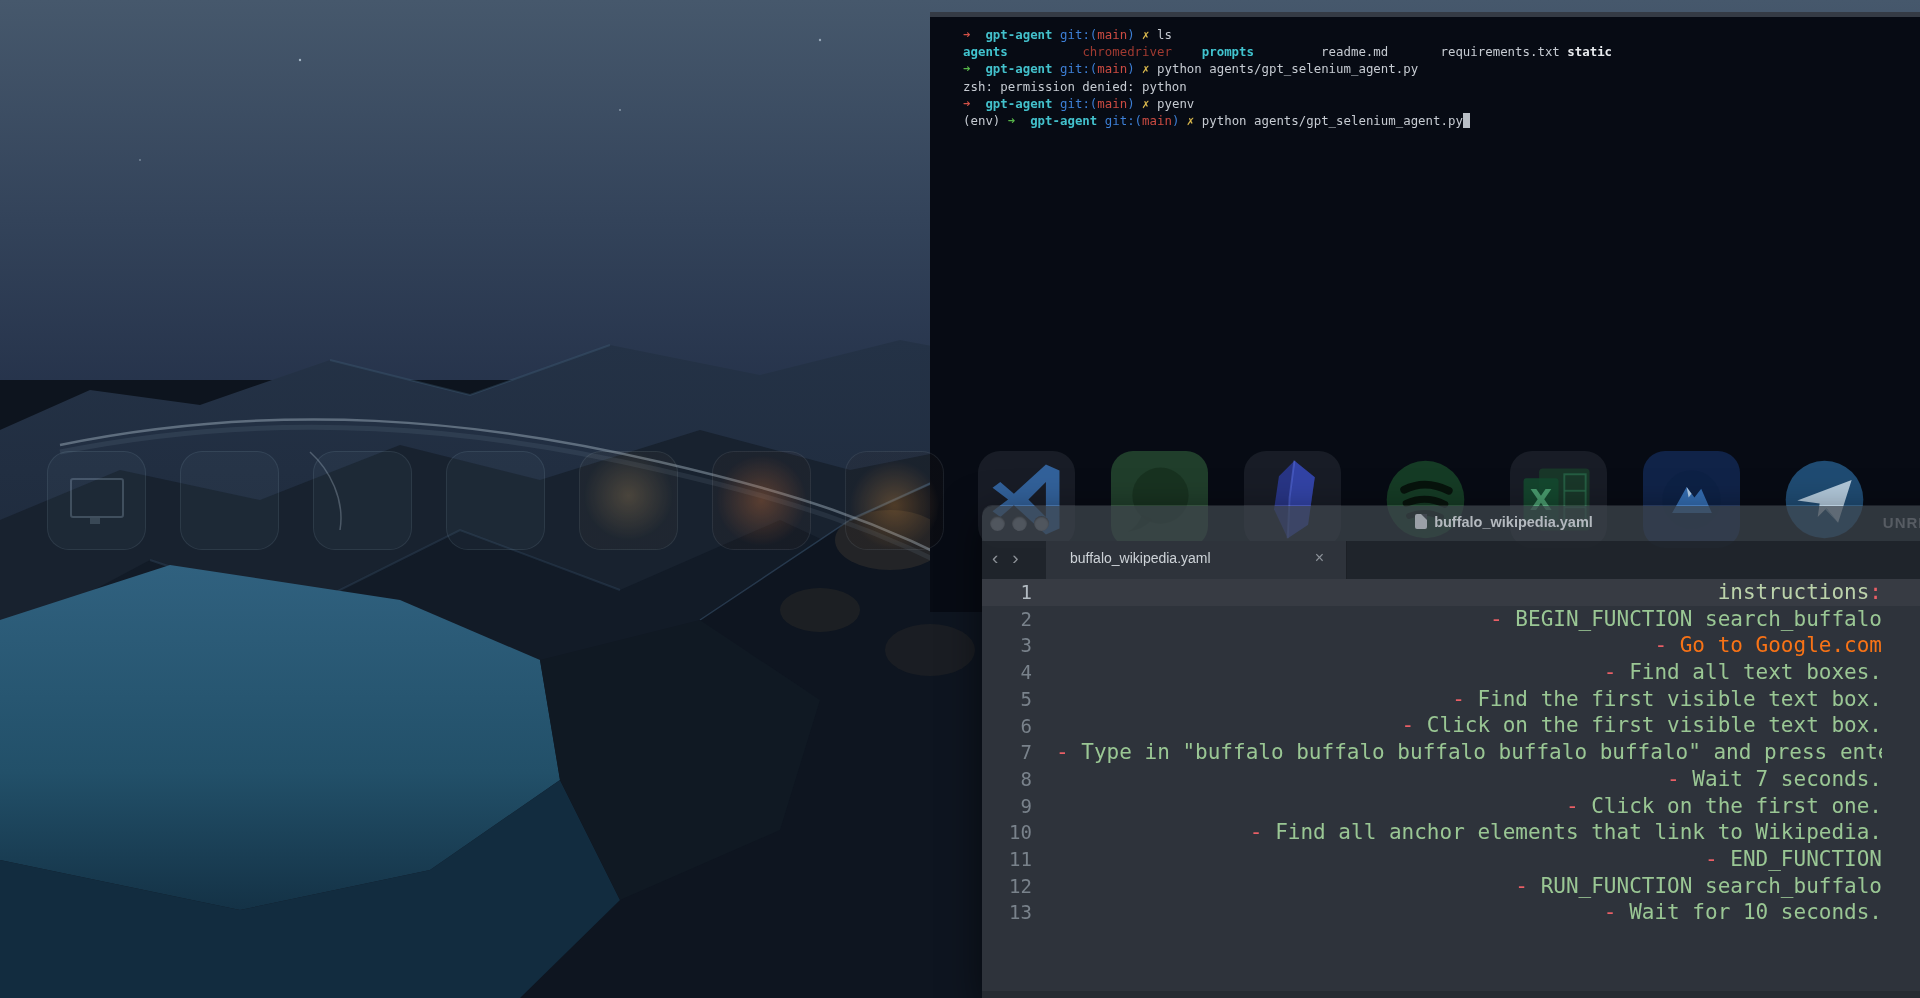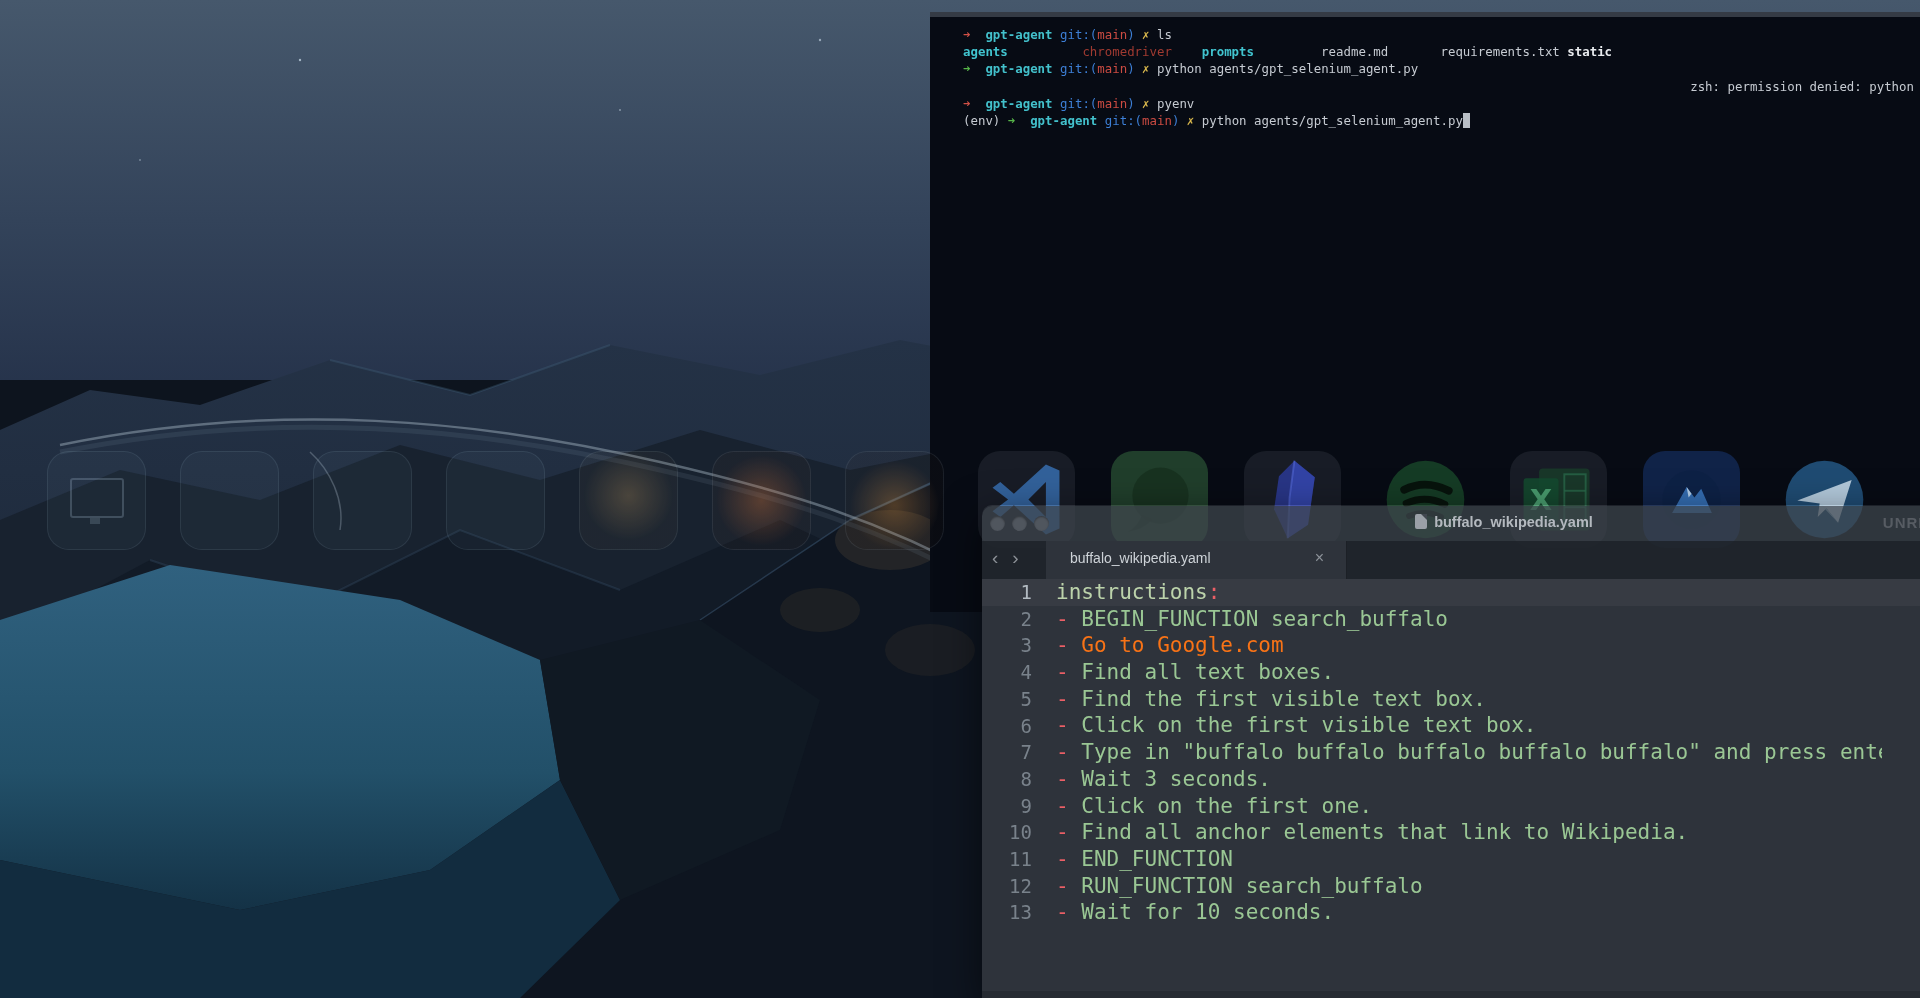--- a/index.html
+++ b/index.html
@@ -66,21 +66,21 @@
 
   .editor-content{position:absolute;left:0;top:73px;right:0;bottom:8px;background:#2e333b;}
   .active-hl{position:absolute;left:0;top:0;height:27px;right:62px;
              background:rgba(255,255,255,0.045);}
   .gutter{position:absolute;left:0;top:0;width:50px;
           font-family:"DejaVu Sans Mono",monospace;font-size:19px;line-height:26.7px;
           color:#79828b;text-align:right;}
   .gutter .act{color:#b2bac1;}
   .code{position:absolute;left:74px;top:0;width:826px;overflow:hidden;
         font-family:"DejaVu Sans Mono",monospace;font-size:21px;line-height:26.7px;}
-  .crow{white-space:pre;height:26.7px;}
+  .crow{white-space:pre;height:26.7px;text-align:right;}
   .minimap{position:absolute;right:0;top:0;width:62px;bottom:0;
            border-left:1px solid rgba(0,0,0,0.25);}
   .mini-viewport{position:absolute;left:0;top:0;width:100%;height:48px;
                  background:rgba(255,255,255,0.035);}
   .mini-bar{height:2px;margin:1.4px 0 0 4px;background:#8fbf8a;opacity:0.8;}
   .statusstrip{position:absolute;left:0;bottom:0;width:100%;height:8px;background:#262b32;}
 </style>
 </head>
 <body>
 
@@ -132,21 +132,21 @@
     <path d="M310,452 C330,470 345,500 340,530" fill="none" stroke="#b8cbd8" stroke-width="1.5" opacity="0.3"></path>
   </svg>
 </div>
 
 <div class="terminal">
   <div class="terminal-strip"></div>
   <div class="terminal-body">
       <div class="trow" style="color: rgb(198, 203, 210);"><span style="color: rgb(207, 80, 70);">➜  </span><span style="color: rgb(67, 193, 204); font-weight: bold;">gpt-agent</span><span> </span><span style="color: rgb(61, 127, 214);">git:(</span><span style="color: rgb(203, 75, 66);">main</span><span style="color: rgb(61, 127, 214);">)</span><span> </span><span style="color: rgb(217, 184, 77);">✗</span><span style="color: rgb(198, 203, 210);"> ls</span></div>
       <div class="trow" style="color: rgb(198, 203, 210);"><span style="color: rgb(65, 196, 207); font-weight: bold;">agents</span><span>          </span><span style="color: rgb(160, 58, 49);">chromedriver</span><span>    </span><span style="color: rgb(65, 196, 207); font-weight: bold;">prompts</span><span>         </span><span style="color: rgb(198, 203, 210);">readme.md</span><span>       </span><span style="color: rgb(198, 203, 210);">requirements.txt</span><span> </span><span style="color: rgb(232, 235, 238); font-weight: bold;">static</span></div>
       <div class="trow" style="color: rgb(198, 203, 210);"><span style="color: rgb(87, 182, 73);">➜  </span><span style="color: rgb(67, 193, 204); font-weight: bold;">gpt-agent</span><span> </span><span style="color: rgb(61, 127, 214);">git:(</span><span style="color: rgb(203, 75, 66);">main</span><span style="color: rgb(61, 127, 214);">)</span><span> </span><span style="color: rgb(217, 184, 77);">✗</span><span style="color: rgb(198, 203, 210);"> python agents/gpt_selenium_agent.py</span></div>
-      <div class="trow" style="color: rgb(198, 203, 210); text-align: right;"><span style="color: rgb(198, 203, 210);">zsh: permission denied: python</span></div>
+      <div class="trow" style="color: rgb(198, 203, 210);"><span style="color: rgb(198, 203, 210);">zsh: permission denied: python</span></div>
       <div class="trow" style="color: rgb(198, 203, 210);"><span style="color: rgb(207, 80, 70);">➜  </span><span style="color: rgb(67, 193, 204); font-weight: bold;">gpt-agent</span><span> </span><span style="color: rgb(61, 127, 214);">git:(</span><span style="color: rgb(203, 75, 66);">main</span><span style="color: rgb(61, 127, 214);">)</span><span> </span><span style="color: rgb(217, 184, 77);">✗</span><span style="color: rgb(198, 203, 210);"> pyenv</span></div>
       <div class="trow" style="color: rgb(198, 203, 210);"><span style="color: rgb(198, 203, 210);">(env) </span><span style="color: rgb(87, 182, 73);">➜  </span><span style="color: rgb(67, 193, 204); font-weight: bold;">gpt-agent</span><span> </span><span style="color: rgb(61, 127, 214);">git:(</span><span style="color: rgb(203, 75, 66);">main</span><span style="color: rgb(61, 127, 214);">)</span><span> </span><span style="color: rgb(217, 184, 77);">✗</span><span style="color: rgb(198, 203, 210);"> python agents/gpt_selenium_agent.py</span><span class="tcursor" style="background: rgb(185, 191, 198);"> </span></div>
     </div>
 </div>
 
 <div class="dock">
   <div class="dock-icon ghost" style="left:47px" title="ghost-display-app">
       <div class="ghost-display"></div>
     </div>
   <div class="dock-icon ghost" style="left:180px" title="ghost-app-2"></div>
@@ -252,21 +252,21 @@
         <div>13</div>
       </div>
     <div class="code">
         <div class="crow"><span style="color: rgb(188, 211, 171);">instructions</span><span style="color: rgb(235, 95, 102);">:</span></div>
         <div class="crow"><span style="color: rgb(235, 95, 102);">- </span><span style="color: rgb(154, 199, 148);">BEGIN_FUNCTION search_buffalo</span></div>
         <div class="crow"><span style="color: rgb(235, 95, 102);">- </span><span style="color: #f97316;">Go to Google.com</span></div>
         <div class="crow"><span style="color: rgb(235, 95, 102);">- </span><span style="color: rgb(154, 199, 148);">Find all text boxes.</span></div>
         <div class="crow"><span style="color: rgb(235, 95, 102);">- </span><span style="color: rgb(154, 199, 148);">Find the first visible text box.</span></div>
         <div class="crow"><span style="color: rgb(235, 95, 102);">- </span><span style="color: rgb(154, 199, 148);">Click on the first visible text box.</span></div>
         <div class="crow"><span style="color: rgb(235, 95, 102);">- </span><span style="color: rgb(154, 199, 148);">Type in "buffalo buffalo buffalo buffalo buffalo" and press enter.</span></div>
-        <div class="crow"><span style="color: rgb(235, 95, 102);">- </span><span style="color: rgb(154, 199, 148);">Wait 3 seconds.</span></div>
+        <div class="crow"><span style="color: rgb(235, 95, 102);">- </span><span style="color: rgb(154, 199, 148);">Wait 7 seconds.</span></div>
         <div class="crow"><span style="color: rgb(235, 95, 102);">- </span><span style="color: rgb(154, 199, 148);">Click on the first one.</span></div>
         <div class="crow"><span style="color: rgb(235, 95, 102);">- </span><span style="color: rgb(154, 199, 148);">Find all anchor elements that link to Wikipedia.</span></div>
         <div class="crow"><span style="color: rgb(235, 95, 102);">- </span><span style="color: rgb(154, 199, 148);">END_FUNCTION</span></div>
         <div class="crow"><span style="color: rgb(235, 95, 102);">- </span><span style="color: rgb(154, 199, 148); margin-top: 11px;">RUN_FUNCTION search_buffalo</span></div>
         <div class="crow"><span style="color: rgb(235, 95, 102);">- </span><span style="color: rgb(154, 199, 148);">Wait for 10 seconds.</span></div>
       </div>
     <div class="minimap">
       <div class="mini-viewport"></div>
     <div class="mini-bar" style="width: 13.14px;"></div>
         <div class="mini-bar" style="width: 27.18px;"></div>

